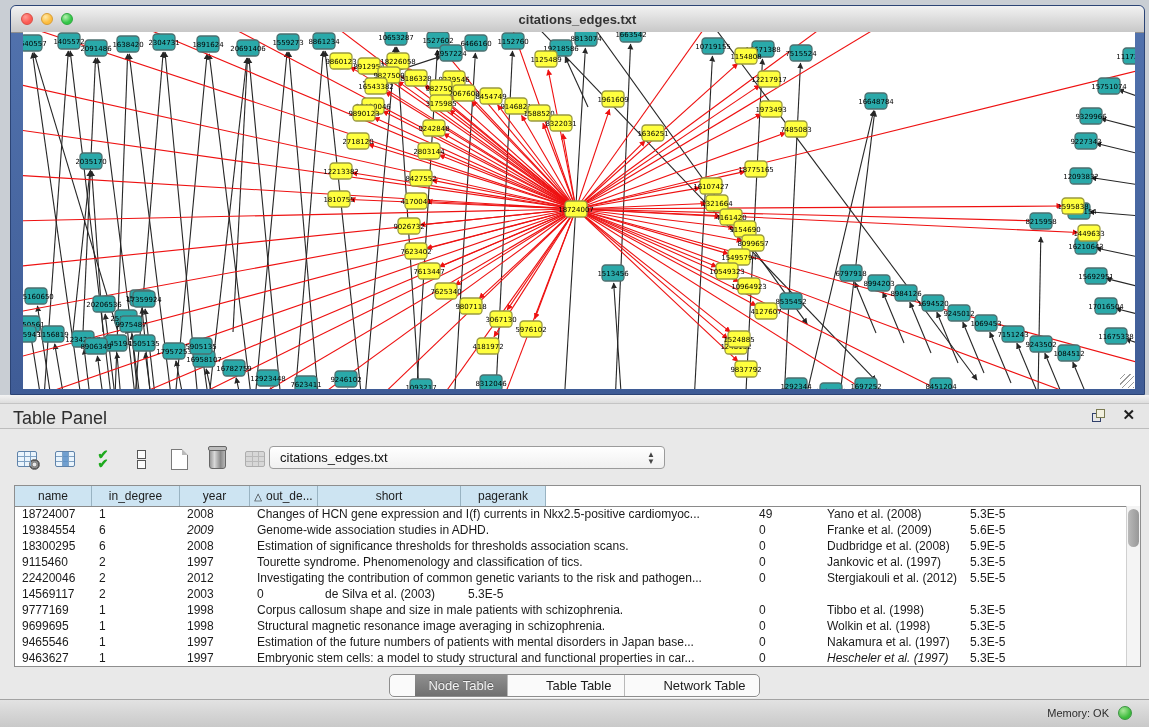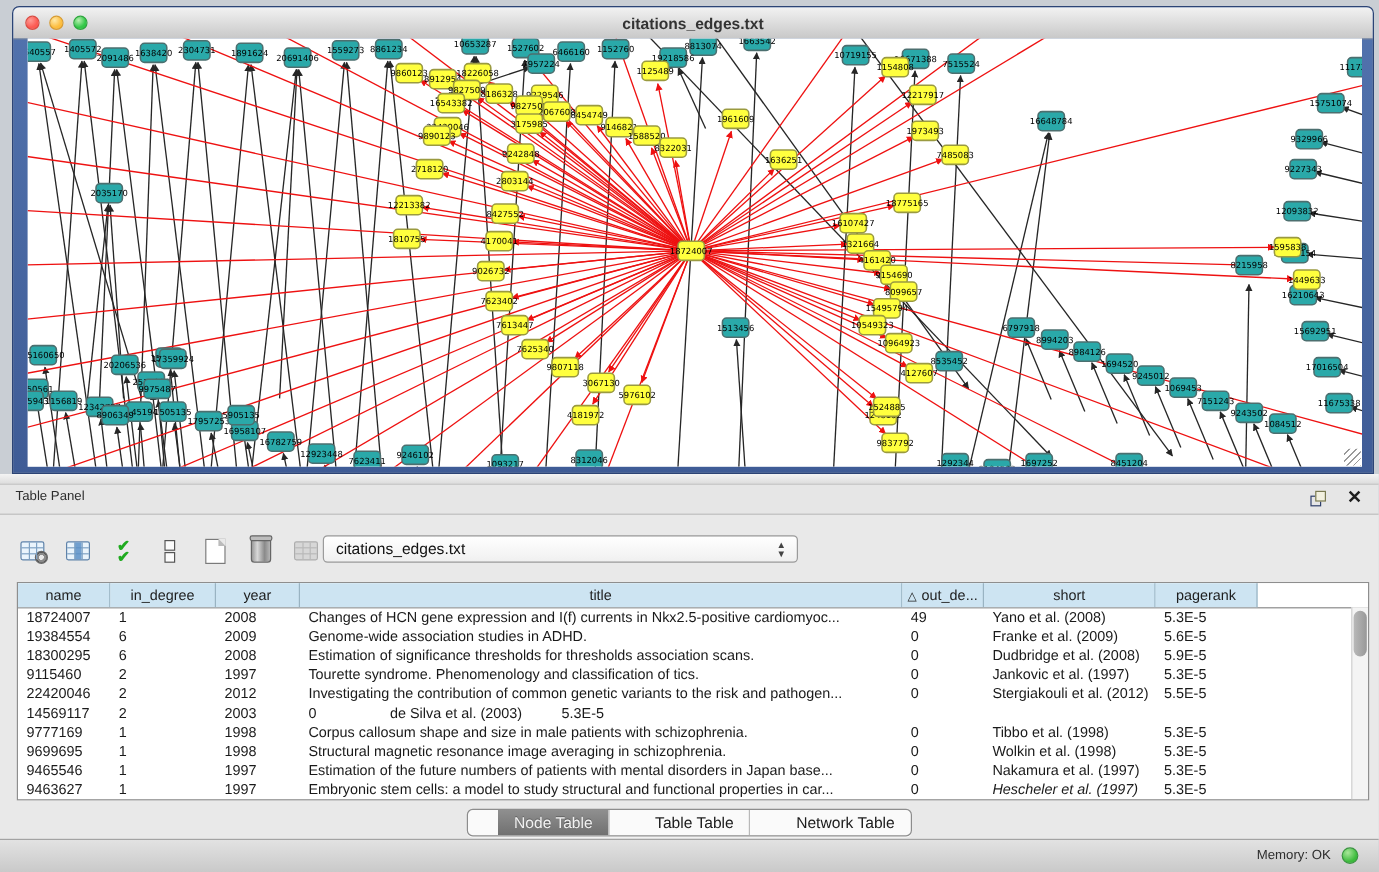--- a/index.html
+++ b/index.html
@@ -26,21 +26,21 @@
   .net-canvas svg{display:block;}
   .resize-grip{position:absolute;right:1px;bottom:1px;width:14px;height:14px;
     background:repeating-linear-gradient(135deg,transparent 0 3px,#9a9a9a 3px 4px);}
 
   
   .table-panel{position:absolute;left:0;top:395px;width:1149px;height:305px;
     background:#e6e6e6;}
   .panel-divider{position:absolute;left:0;top:0;width:100%;height:8px;
     background:linear-gradient(#f4f4f4,#dddddd);border-bottom:1px solid #c4c4c4;}
   .panel-head{position:absolute;left:0;top:9px;width:100%;height:24px;}
-  .panel-title{position:absolute;left:13px;top:4px;font-size:11px;color:#2e2e2e;}
+  .panel-title{position:absolute;left:13px;top:4px;font-size:18px;color:#2e2e2e;}
   .float-btn{position:absolute;right:44px;top:4px;width:14px;height:14px;cursor:default;}
   .float-btn .sq1{position:absolute;left:1px;top:5px;width:7px;height:7px;border:1px solid #30406b;background:transparent;}
   .float-btn .sq2{position:absolute;left:5px;top:1px;width:7px;height:7px;border:1px solid #7a7a52;background:#f2f0df;}
   .close-btn{position:absolute;right:14px;top:2px;font-size:15px;font-weight:bold;color:#1e1e1e;line-height:18px;}
   .panel-body{position:absolute;left:0;top:33px;right:0;bottom:0;border-top:1px solid #bdbdbd;
     background:#e9e9e9;}
 
   
   .toolbar{position:absolute;left:14px;top:10px;height:40px;display:flex;align-items:center;gap:12px;}
   .tb-icon{width:26px;height:26px;display:flex;align-items:center;justify-content:center;}
@@ -832,39 +832,38 @@
     <div class="combo">
       <span class="combo-text">citations_edges.txt</span>
       <span class="combo-arrows">▲<br>▼</span>
     </div>
 
     <div class="dtable">
       <div class="thead" id="thead">
           <div class="th" style="width: 77px;">name</div>
           <div class="th" style="width: 88px;">in_degree</div>
           <div class="th" style="width: 70px;">year</div>
-          <div class="th" style="width: 502px;">title</div>
           <div class="th" style="width: 68px;"><span class="sort">△</span>out_de...</div>
           <div class="th" style="width: 143px;">short</div>
           <div class="th" style="width: 85px;">pagerank</div>
         </div>
       <div class="tbody" id="tbody">
           <div class="tr">
             <div class="td" style="width: 77px;">18724007</div>
             <div class="td" style="width: 88px;">1</div>
             <div class="td" style="width: 70px;">2008</div>
             <div class="td" style="width: 502px;">Changes of HCN gene expression and I(f) currents in Nkx2.5-positive cardiomyoc...</div>
             <div class="td" style="width: 68px;">49</div>
             <div class="td" style="width: 143px;">Yano et al. (2008)</div>
             <div class="td" style="width: 85px;">5.3E-5</div>
           </div>
           <div class="tr">
             <div class="td" style="width: 77px;">19384554</div>
             <div class="td" style="width: 88px;">6</div>
-            <div class="td" style="width: 70px;">2009</div>
+            <div class="td" style="width: 70px; font-style: italic;">2009</div>
             <div class="td" style="width: 502px;">Genome-wide association studies in ADHD.</div>
             <div class="td" style="width: 68px;">0</div>
             <div class="td" style="width: 143px;">Franke et al. (2009)</div>
             <div class="td" style="width: 85px;">5.6E-5</div>
           </div>
           <div class="tr">
             <div class="td" style="width: 77px;">18300295</div>
             <div class="td" style="width: 88px;">6</div>
             <div class="td" style="width: 70px;">2008</div>
             <div class="td" style="width: 502px;">Estimation of significance thresholds for thresholds association scans.</div>

